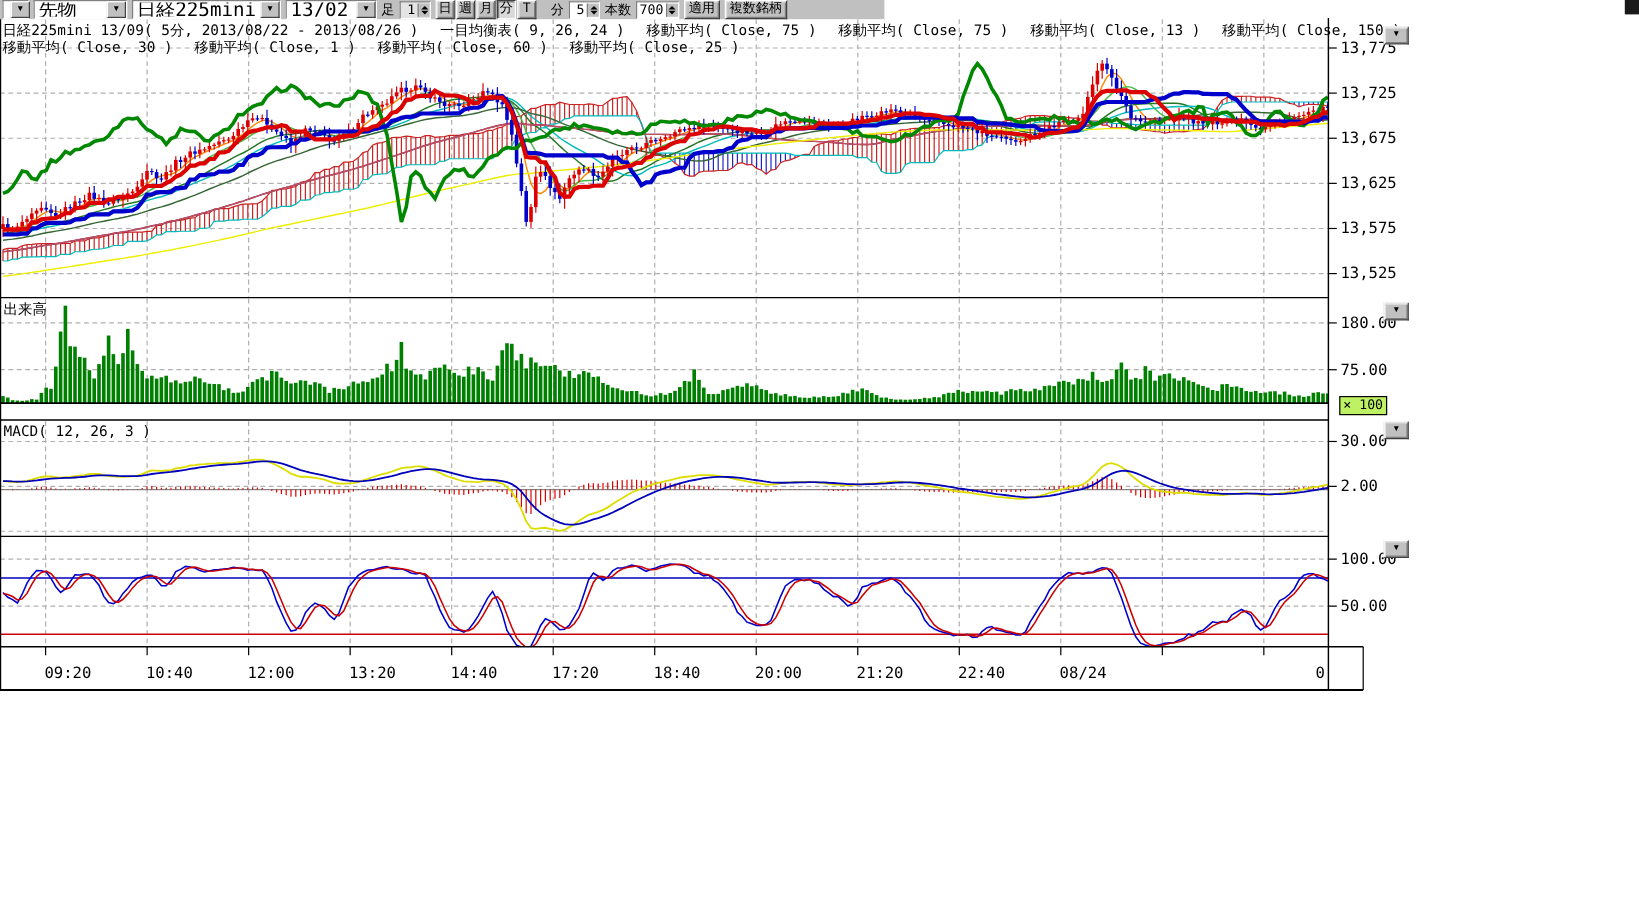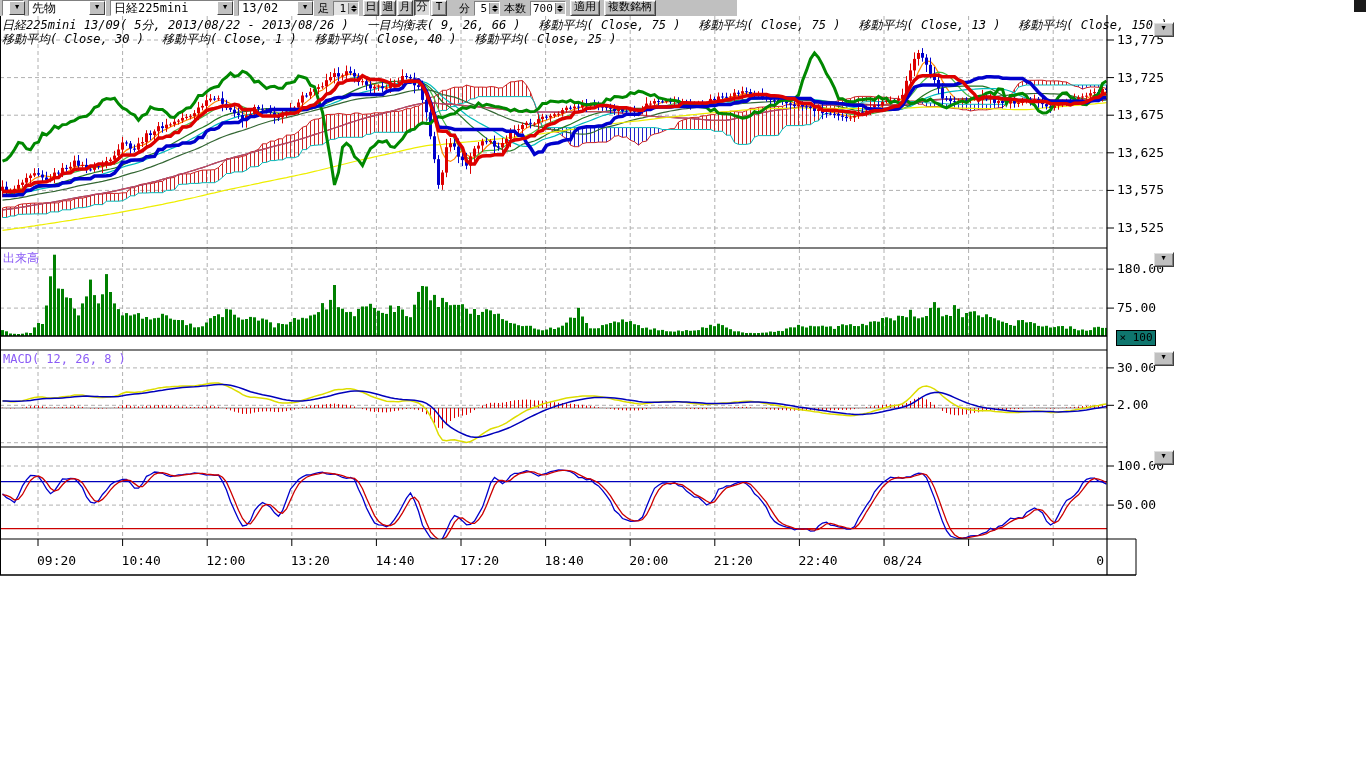--- a/index.html
+++ b/index.html
@@ -2,47 +2,47 @@
 <html><head>
 <meta charset="utf-8">
 <style>
   html,body{margin:0;padding:0;background:#fff;}
   .screen{position:relative;width:1366px;height:768px;background:#ffffff;overflow:hidden;
           font-family:"DejaVu Sans Mono","Liberation Mono",monospace;}
   
   .toolbar{position:absolute;left:0;top:0;width:737px;height:16px;background:#c0c0c0;
            display:flex;align-items:center;gap:4px;padding:0 2px;box-sizing:border-box;z-index:30;}
   .combo{display:flex;height:14px;background:#fff;border:1px solid;border-color:#808080 #fff #fff #808080;align-items:center;}
-  .combo .val{font-size:12px;line-height:12px;padding:0 3px;color:#000;white-space:nowrap;overflow:hidden;flex:1;}
+  .combo .val{font-size:16px;line-height:12px;padding:0 3px;color:#000;white-space:nowrap;overflow:hidden;flex:1;}
   .combo .dd{width:14px;height:12px;background:#c0c0c0;border:1px solid;border-color:#fff #404040 #404040 #fff;
              font-size:7px;line-height:11px;text-align:center;color:#000;flex:none;}
   .tlabel{font-size:11px;color:#000;white-space:nowrap;}
   .spin{display:flex;height:13px;border:1px solid;border-color:#808080 #fff #fff #808080;background:#fff;align-items:center;}
   .spin.gray{background:#e4e4e4;}
   .spin .num{font-size:11px;padding:0 2px;text-align:right;min-width:10px;}
   .spin .ud{width:9px;height:11px;background:#c0c0c0;border-left:1px solid #808080;display:flex;flex-direction:column;
             align-items:center;justify-content:center;gap:1px;}
   .spin .ud i{display:block;width:0;height:0;border-left:3px solid transparent;border-right:3px solid transparent;}
   .spin .ud i.up{border-bottom:3px solid #000;}
   .spin .ud i.dn{border-top:3px solid #000;}
   .wbtn{height:14px;background:#c0c0c0;border:1px solid;border-color:#fff #404040 #404040 #fff;
         box-shadow:inset 1px 1px #dfdfdf,inset -1px -1px #808080;
         font-size:11px;line-height:12px;text-align:center;color:#000;padding:0 3px;white-space:nowrap;}
   .wbtn.small{width:14px;padding:0;}
   .wbtn.pressed{border-color:#404040 #fff #fff #404040;box-shadow:inset 1px 1px #808080;background:#d9d9d9;}
   .corner-box{position:absolute;left:1354px;top:0;width:12px;height:12px;background:#1a1a1a;z-index:30;}
   
   #chart-svg{position:absolute;left:0;top:0;z-index:1;}
   .legend{position:absolute;left:2px;z-index:10;font-size:12px;color:#000;white-space:nowrap;}
-  .legend span{margin-right:18px;font-style:italic;}
-  .pane-title{position:absolute;left:3px;z-index:10;font-size:12px;color:#8b5cf6;white-space:nowrap;text-align:center;}
+  .legend span{margin-right:18px;}
+  .pane-title{position:absolute;left:3px;z-index:10;font-size:12px;color:#000000;white-space:nowrap;text-align:center;}
   .axis-arrow{position:absolute;left:1153px;width:19px;height:13px;background:#c0c0c0;z-index:10;
               border:1px solid;border-color:#fff #404040 #404040 #fff;box-shadow:inset 1px 1px #dfdfdf,inset -1px -1px #808080;
               font-size:7px;line-height:11px;text-align:center;color:#000;}
-  .mult-badge{position:absolute;left:1116px;top:330px;width:38px;height:14px;z-index:10;background:#0f766e;
+  .mult-badge{position:absolute;left:1116px;top:330px;width:38px;height:14px;z-index:10;background:#bef264;
               border:1px solid #000;font-size:11px;line-height:14px;text-align:center;color:#000;}
 </style>
 </head>
 <body>
 
 <div class="screen">
 
   <div class="toolbar">
     <div class="combo" style="width:20px">
       <div class="val"></div>
@@ -1643,28 +1643,28 @@
       <line x1="799.4" y1="539.0" x2="799.4" y2="546.0" stroke="#000000" stroke-width="1"></line>
       <text x="798.4" y="565" font-size="13" font-family="DejaVu Sans Mono,monospace" fill="#000">22:40</text>
       <line x1="884.0" y1="539.0" x2="884.0" y2="546.0" stroke="#000000" stroke-width="1"></line>
       <text x="883" y="565" font-size="13" font-family="DejaVu Sans Mono,monospace" fill="#000">08/24</text>
       <line x1="968.6" y1="539.0" x2="968.6" y2="546.0" stroke="#000000" stroke-width="1"></line>
       <line x1="1053.2" y1="539.0" x2="1053.2" y2="546.0" stroke="#000000" stroke-width="1"></line>
       <text x="1104" y="565" font-size="13" font-family="DejaVu Sans Mono,monospace" fill="#000" text-anchor="end">0</text>
     </svg>
 
   <div class="legend" style="top:17px">
-    <span>日経225mini 13/09( 5分, 2013/08/22 - 2013/08/26 )</span><span>一目均衡表( 9, 26, 66 )</span><span>移動平均( Close, 75 )</span><span>移動平均( Close, 75 )</span><span>移動平均( Close, 13 )</span><span>移動平均( Close, 150 )</span>
+    <span>日経225mini 13/09( 5分, 2013/08/22 - 2013/08/26 )</span><span>一目均衡表( 9, 26, 24 )</span><span>移動平均( Close, 75 )</span><span>移動平均( Close, 75 )</span><span>移動平均( Close, 13 )</span><span>移動平均( Close, 150 )</span>
   </div>
   <div class="legend" style="top:31px">
-    <span>移動平均( Close, 30 )</span><span>移動平均( Close, 1 )</span><span>移動平均( Close, 40 )</span><span>移動平均( Close, 25 )</span>
+    <span>移動平均( Close, 30 )</span><span>移動平均( Close, 1 )</span><span>移動平均( Close, 60 )</span><span>移動平均( Close, 25 )</span>
   </div>
 
   <div class="pane-title" style="top:250px">出来高</div>
-  <div class="pane-title" style="top:352px">MACD( 12, 26, 8 )</div>
+  <div class="pane-title" style="top:352px">MACD( 12, 26, 3 )</div>
 
   <div class="axis-arrow" style="top:22px"><span>▼</span></div>
   <div class="axis-arrow" style="top:252px"><span>▼</span></div>
   <div class="axis-arrow" style="top:351px"><span>▼</span></div>
   <div class="axis-arrow" style="top:450px"><span>▼</span></div>
 
   <div class="mult-badge">× 100</div>
 </div>
 
 </body></html>

